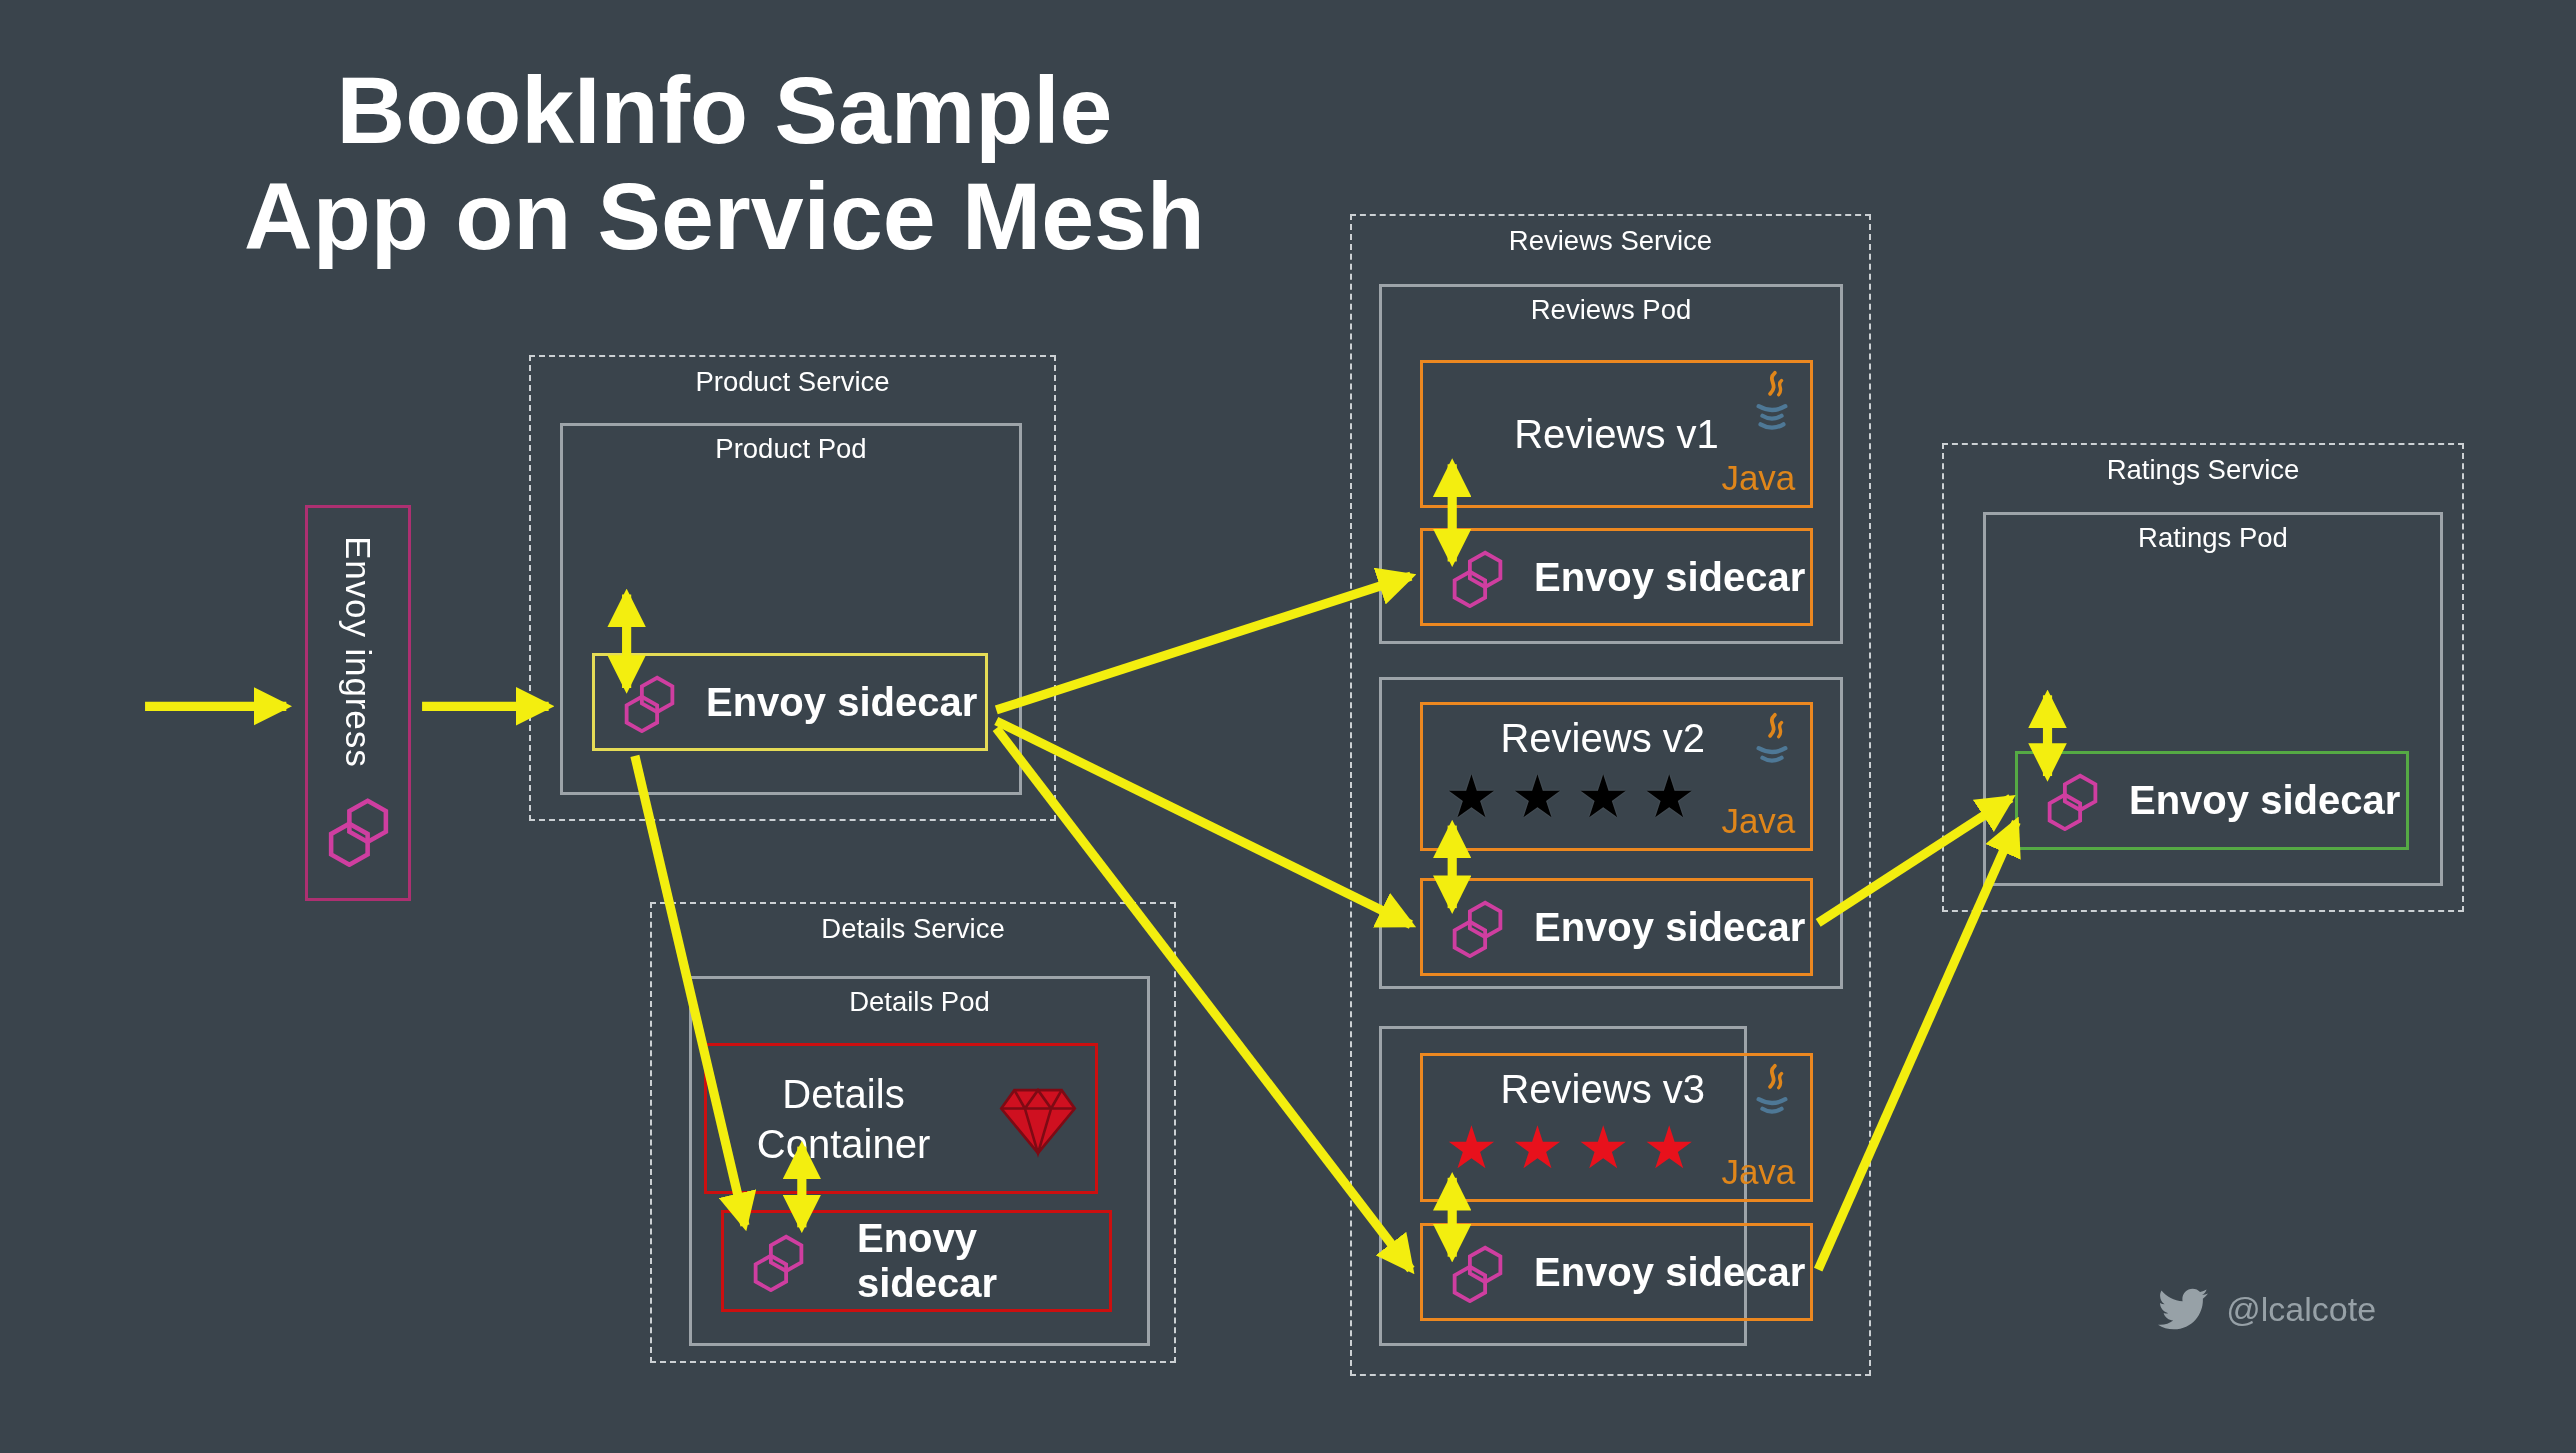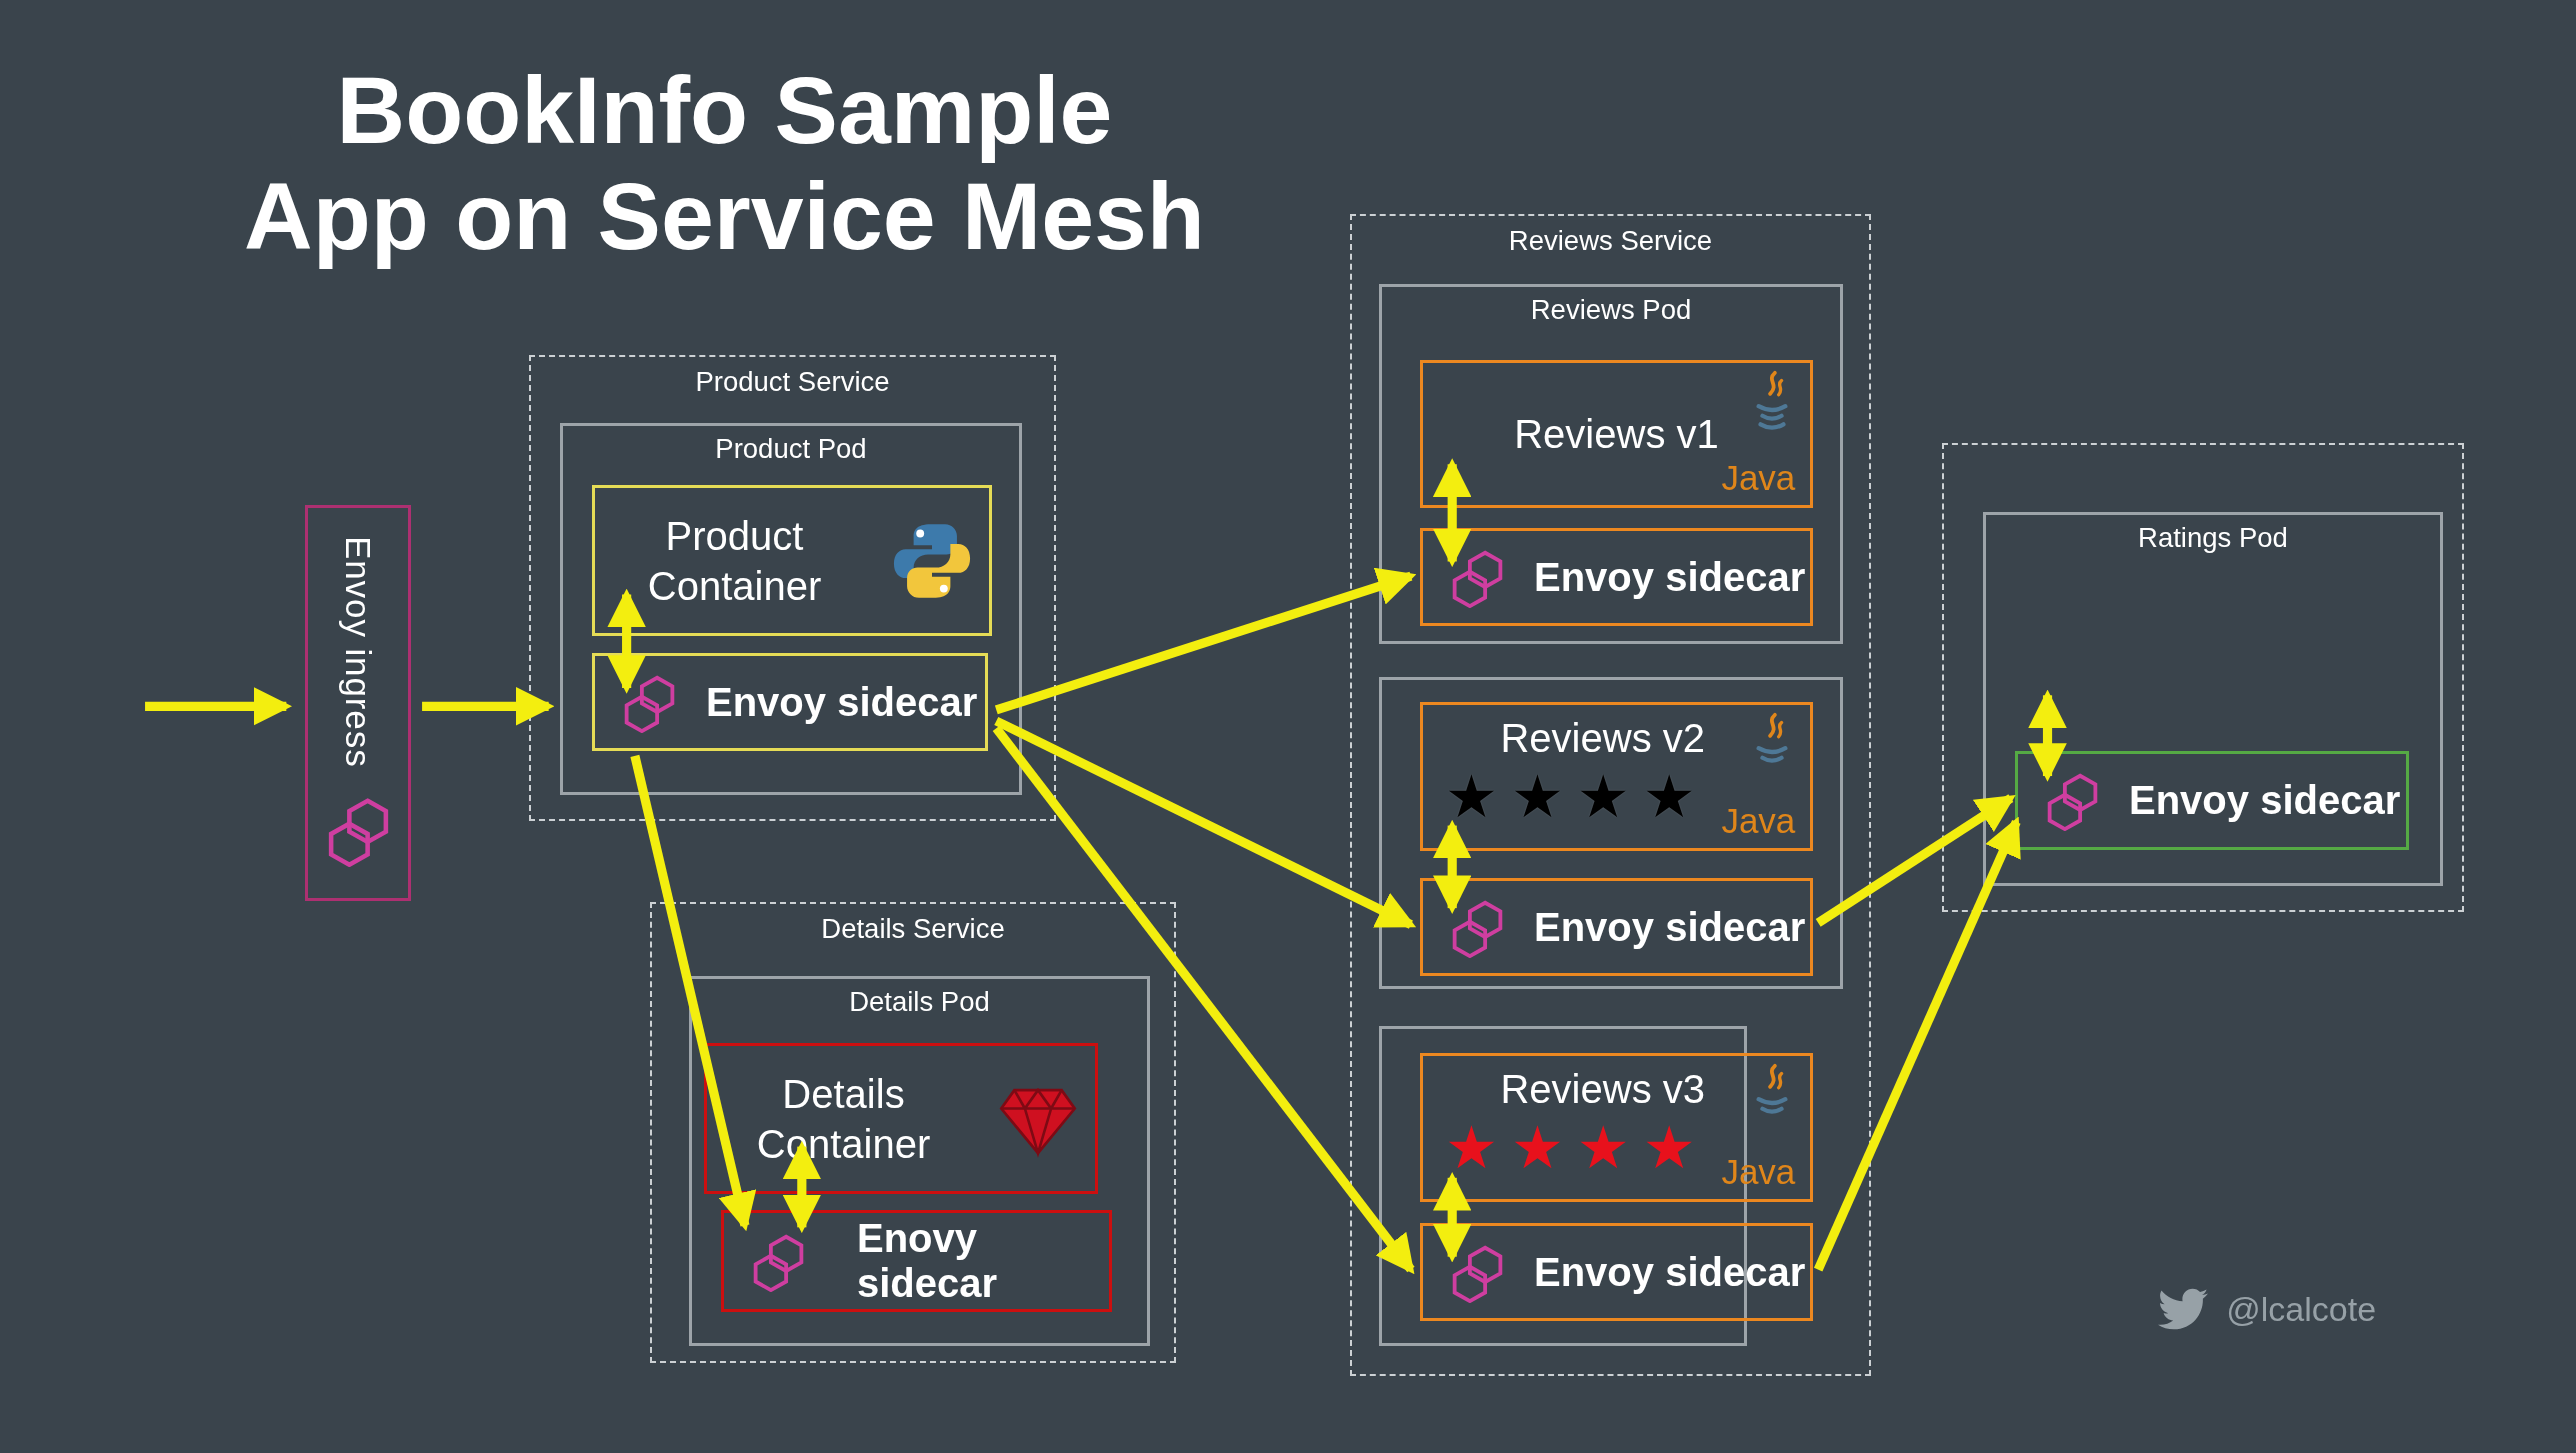--- a/index.html
+++ b/index.html
@@ -82,29 +82,20 @@
     <svg class="envoy-icon" width="73" height="73" viewBox="0 0 64 64">
       <path d="M40 6 L56 15 V33 L40 42 L24 33 V15 Z" fill="none" stroke="var(--color-envoy-pink,#cf3ea0)" stroke-width="4"></path>
       <path d="M24 26 L40 35 V53 L24 62 L8 53 V35 Z" fill="none" stroke="var(--color-envoy-pink,#cf3ea0)" stroke-width="4"></path>
     </svg>
   </div>
 
   <div class="service" style="left:529px;top:355px;width:527px;height:466px;">
     <div class="service-label">Product Service</div>
     <div class="pod" style="left:29px;top:66px;width:462px;height:372px;">
       <div class="pod-label">Product Pod</div>
-      <div class="node cnode b-product" style="left:29px;top:59px;width:400px;height:151px;">
-        <div class="cnode-label">Product Container</div>
-        <svg class="lang-icon" viewBox="0 0 64 64">
-          <path fill="#3d7aab" d="M31 4c-11 0-13 5-13 9v7h14v3H12c-5 0-9 4-9 11s4 11 9 11h6v-8c0-6 5-10 11-10h14c4 0 8-3 8-8v-6c0-5-4-9-9-9H31z"></path>
-          <circle cx="23" cy="11" r="3" fill="#fff"></circle>
-          <path fill="#f2c63c" d="M33 60c11 0 13-5 13-9v-7H32v-3h20c5 0 9-4 9-11s-4-11-9-11h-6v8c0 6-5 10-11 10H21c-4 0-8 3-8 8v6c0 5 4 9 9 9h11z"></path>
-          <circle cx="41" cy="53" r="3" fill="#fff"></circle>
-        </svg>
-      </div>
       <div class="node snode b-product" style="left:29px;top:227px;width:396px;height:98px;">
         <svg class="envoy-icon" width="61" height="61" viewBox="0 0 64 64">
           <path d="M40 6 L56 15 V33 L40 42 L24 33 V15 Z" fill="none" stroke="var(--color-envoy-pink,#cf3ea0)" stroke-width="4"></path>
           <path d="M24 26 L40 35 V53 L24 62 L8 53 V35 Z" fill="none" stroke="var(--color-envoy-pink,#cf3ea0)" stroke-width="4"></path>
         </svg>
         <div class="snode-label">Envoy sidecar</div>
       </div>
     </div>
   </div>
 
@@ -191,20 +182,21 @@
         <svg class="envoy-icon" width="61" height="61" viewBox="0 0 64 64">
           <path d="M40 6 L56 15 V33 L40 42 L24 33 V15 Z" fill="none" stroke="var(--color-envoy-pink,#cf3ea0)" stroke-width="4"></path>
           <path d="M24 26 L40 35 V53 L24 62 L8 53 V35 Z" fill="none" stroke="var(--color-envoy-pink,#cf3ea0)" stroke-width="4"></path>
         </svg>
         <div class="snode-label">Envoy sidecar</div>
       </div>
     </div>
   </div>
 
   <div class="service" style="left:1942px;top:443px;width:522px;height:469px;">
+    <div class="service-label">Ratings Service</div>
     <div class="pod" style="left:39px;top:67px;width:460px;height:374px;">
       <div class="pod-label">Ratings Pod</div>
       <div class="node snode b-ratings" style="left:29px;top:236px;width:394px;height:99px;">
         <svg class="envoy-icon" width="61" height="61" viewBox="0 0 64 64">
           <path d="M40 6 L56 15 V33 L40 42 L24 33 V15 Z" fill="none" stroke="var(--color-envoy-pink,#cf3ea0)" stroke-width="4"></path>
           <path d="M24 26 L40 35 V53 L24 62 L8 53 V35 Z" fill="none" stroke="var(--color-envoy-pink,#cf3ea0)" stroke-width="4"></path>
         </svg>
         <div class="snode-label">Envoy sidecar</div>
       </div>
     </div>

